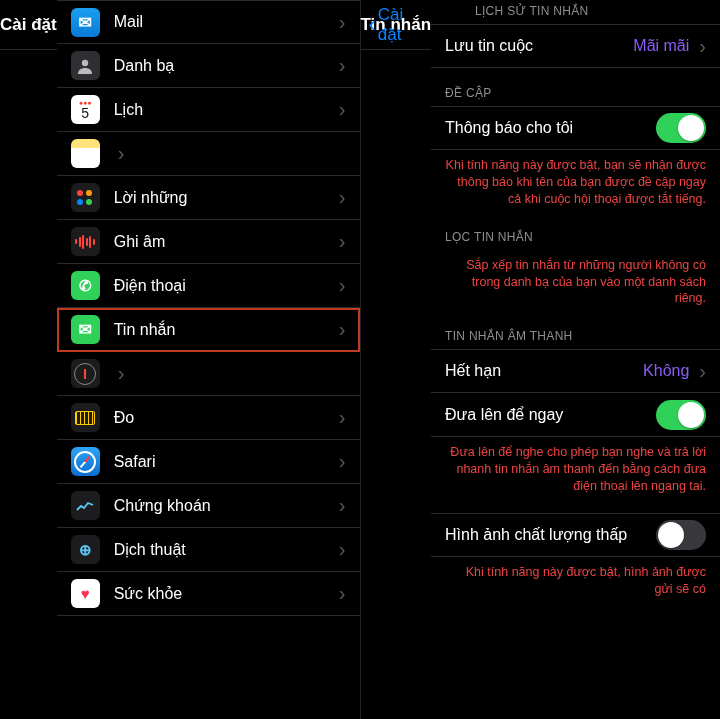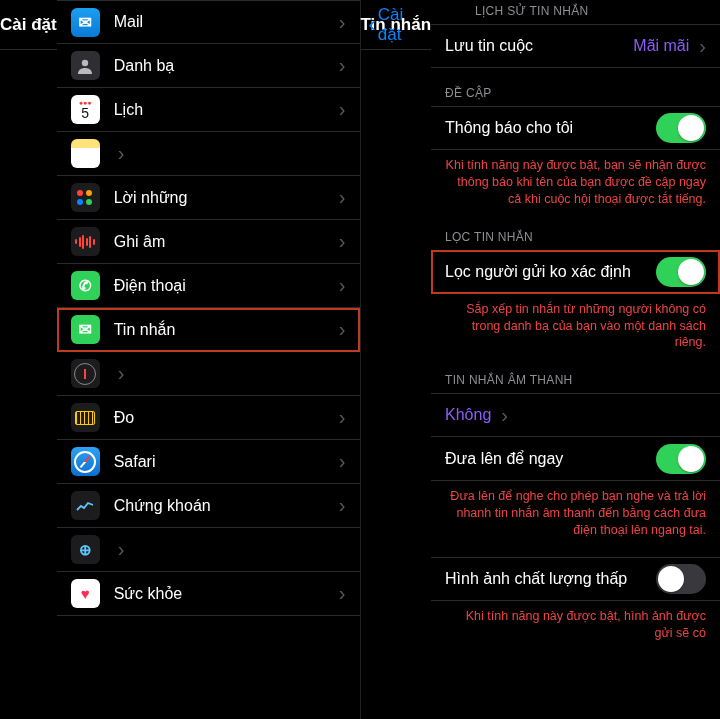--- a/index.html
+++ b/index.html
@@ -180,20 +180,21 @@
             </svg>
         </div>
         <div class="label">Chứng khoán</div>
         <div class="chev">›</div>
       </div>
 
       <div class="row">
         <div class="icon ic-translate">
             <span class="translate-glyph">⊕</span>
           </div>
+        <div class="label">Dịch thuật</div>
         <div class="chev">›</div>
       </div>
 
       <div class="row">
         <div class="icon ic-health">
             <span class="heart">♥</span>
           </div>
         <div class="label">Sức khỏe</div>
         <div class="chev">›</div>
       </div>
@@ -221,30 +222,25 @@
       <div class="section-header">ĐỀ CẬP</div>
       <div class="row first">
         <div class="label">Thông báo cho tôi</div>
         <div class="toggle on">
             <div class="knob"></div>
           </div>
       </div>
       <div class="footer-text">Khi tính năng này được bật, bạn sẽ nhận được thông báo khi tên của bạn được đề cập ngay cả khi cuộc hội thoại được tắt tiếng.</div>
 
       <div class="section-header">LỌC TIN NHẮN</div>
-      <div class="row first highlight">
-        <div class="label">Lọc người gửi ko xác định</div>
-        <div class="toggle on">
-            <div class="knob"></div>
-          </div>
-      </div>
       <div class="footer-text">Sắp xếp tin nhắn từ những người không có trong danh bạ của bạn vào một danh sách riêng.</div>
 
       <div class="section-header">TIN NHẮN ÂM THANH</div>
       <div class="row first">
+        <div class="label">Hết hạn</div>
         <div class="value">Không</div>
         <div class="chev">›</div>
       </div>
       <div class="row">
         <div class="label">Đưa lên để ngay</div>
         <div class="toggle on">
             <div class="knob"></div>
           </div>
       </div>
       <div class="footer-text">Đưa lên để nghe cho phép bạn nghe và trả lời nhanh tin nhắn âm thanh đến bằng cách đưa điện thoại lên ngang tai.</div>

